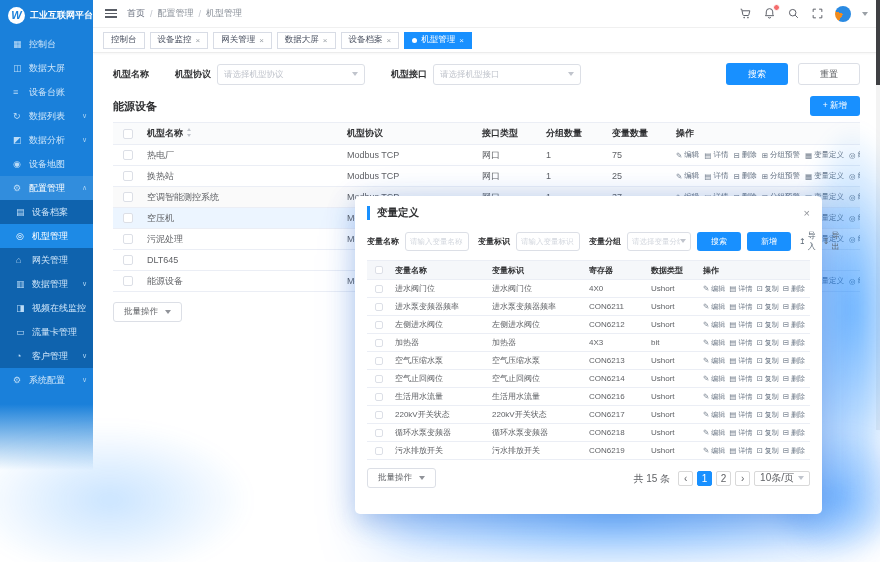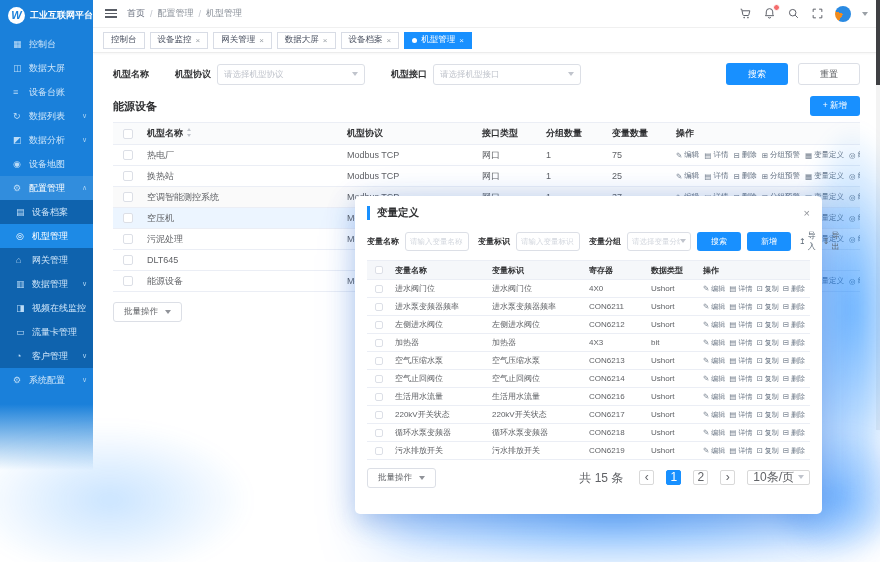--- a/index.html
+++ b/index.html
@@ -141,21 +141,21 @@
   .mc-check { width:24px; flex:none; display:flex; justify-content:center; }
   .mc-name { width:97px; flex:none; }
   .mc-code { width:97px; flex:none; }
   .mc-reg { width:62px; flex:none; }
   .mc-type { width:52px; flex:none; }
   .mc-act { flex:1; display:flex; gap:4px; }
   .m-table .act { font-size:7px; }
   .m-table .cb { width:8px; height:8px; }
 
   .m-footer { display:flex; align-items:center; margin-top:8px; }
-  .pager { margin-left:auto; display:flex; align-items:flex-start; gap:12px; font-size:12px; color:#606266; }
+  .pager { margin-left:auto; display:flex; align-items:flex-end; gap:4px; font-size:10px; color:#606266; }
   .pg-total { margin-right:4px; }
   .pg-btn { min-width:15px; height:15px; display:inline-flex; align-items:center; justify-content:center;
     border:1px solid #d9d9d9; border-radius:2px; background:#fff; cursor:pointer; padding:0 3px; color:#606266; }
   .pg-active { background:#1890ff; border-color:#1890ff; color:#fff; }
   .pg-size { display:inline-flex; align-items:center; gap:4px; height:15px; border:1px solid #d9d9d9;
     border-radius:2px; padding:0 5px; cursor:pointer; background:#fff; }
 </style>
 </head>
 <body>
 

